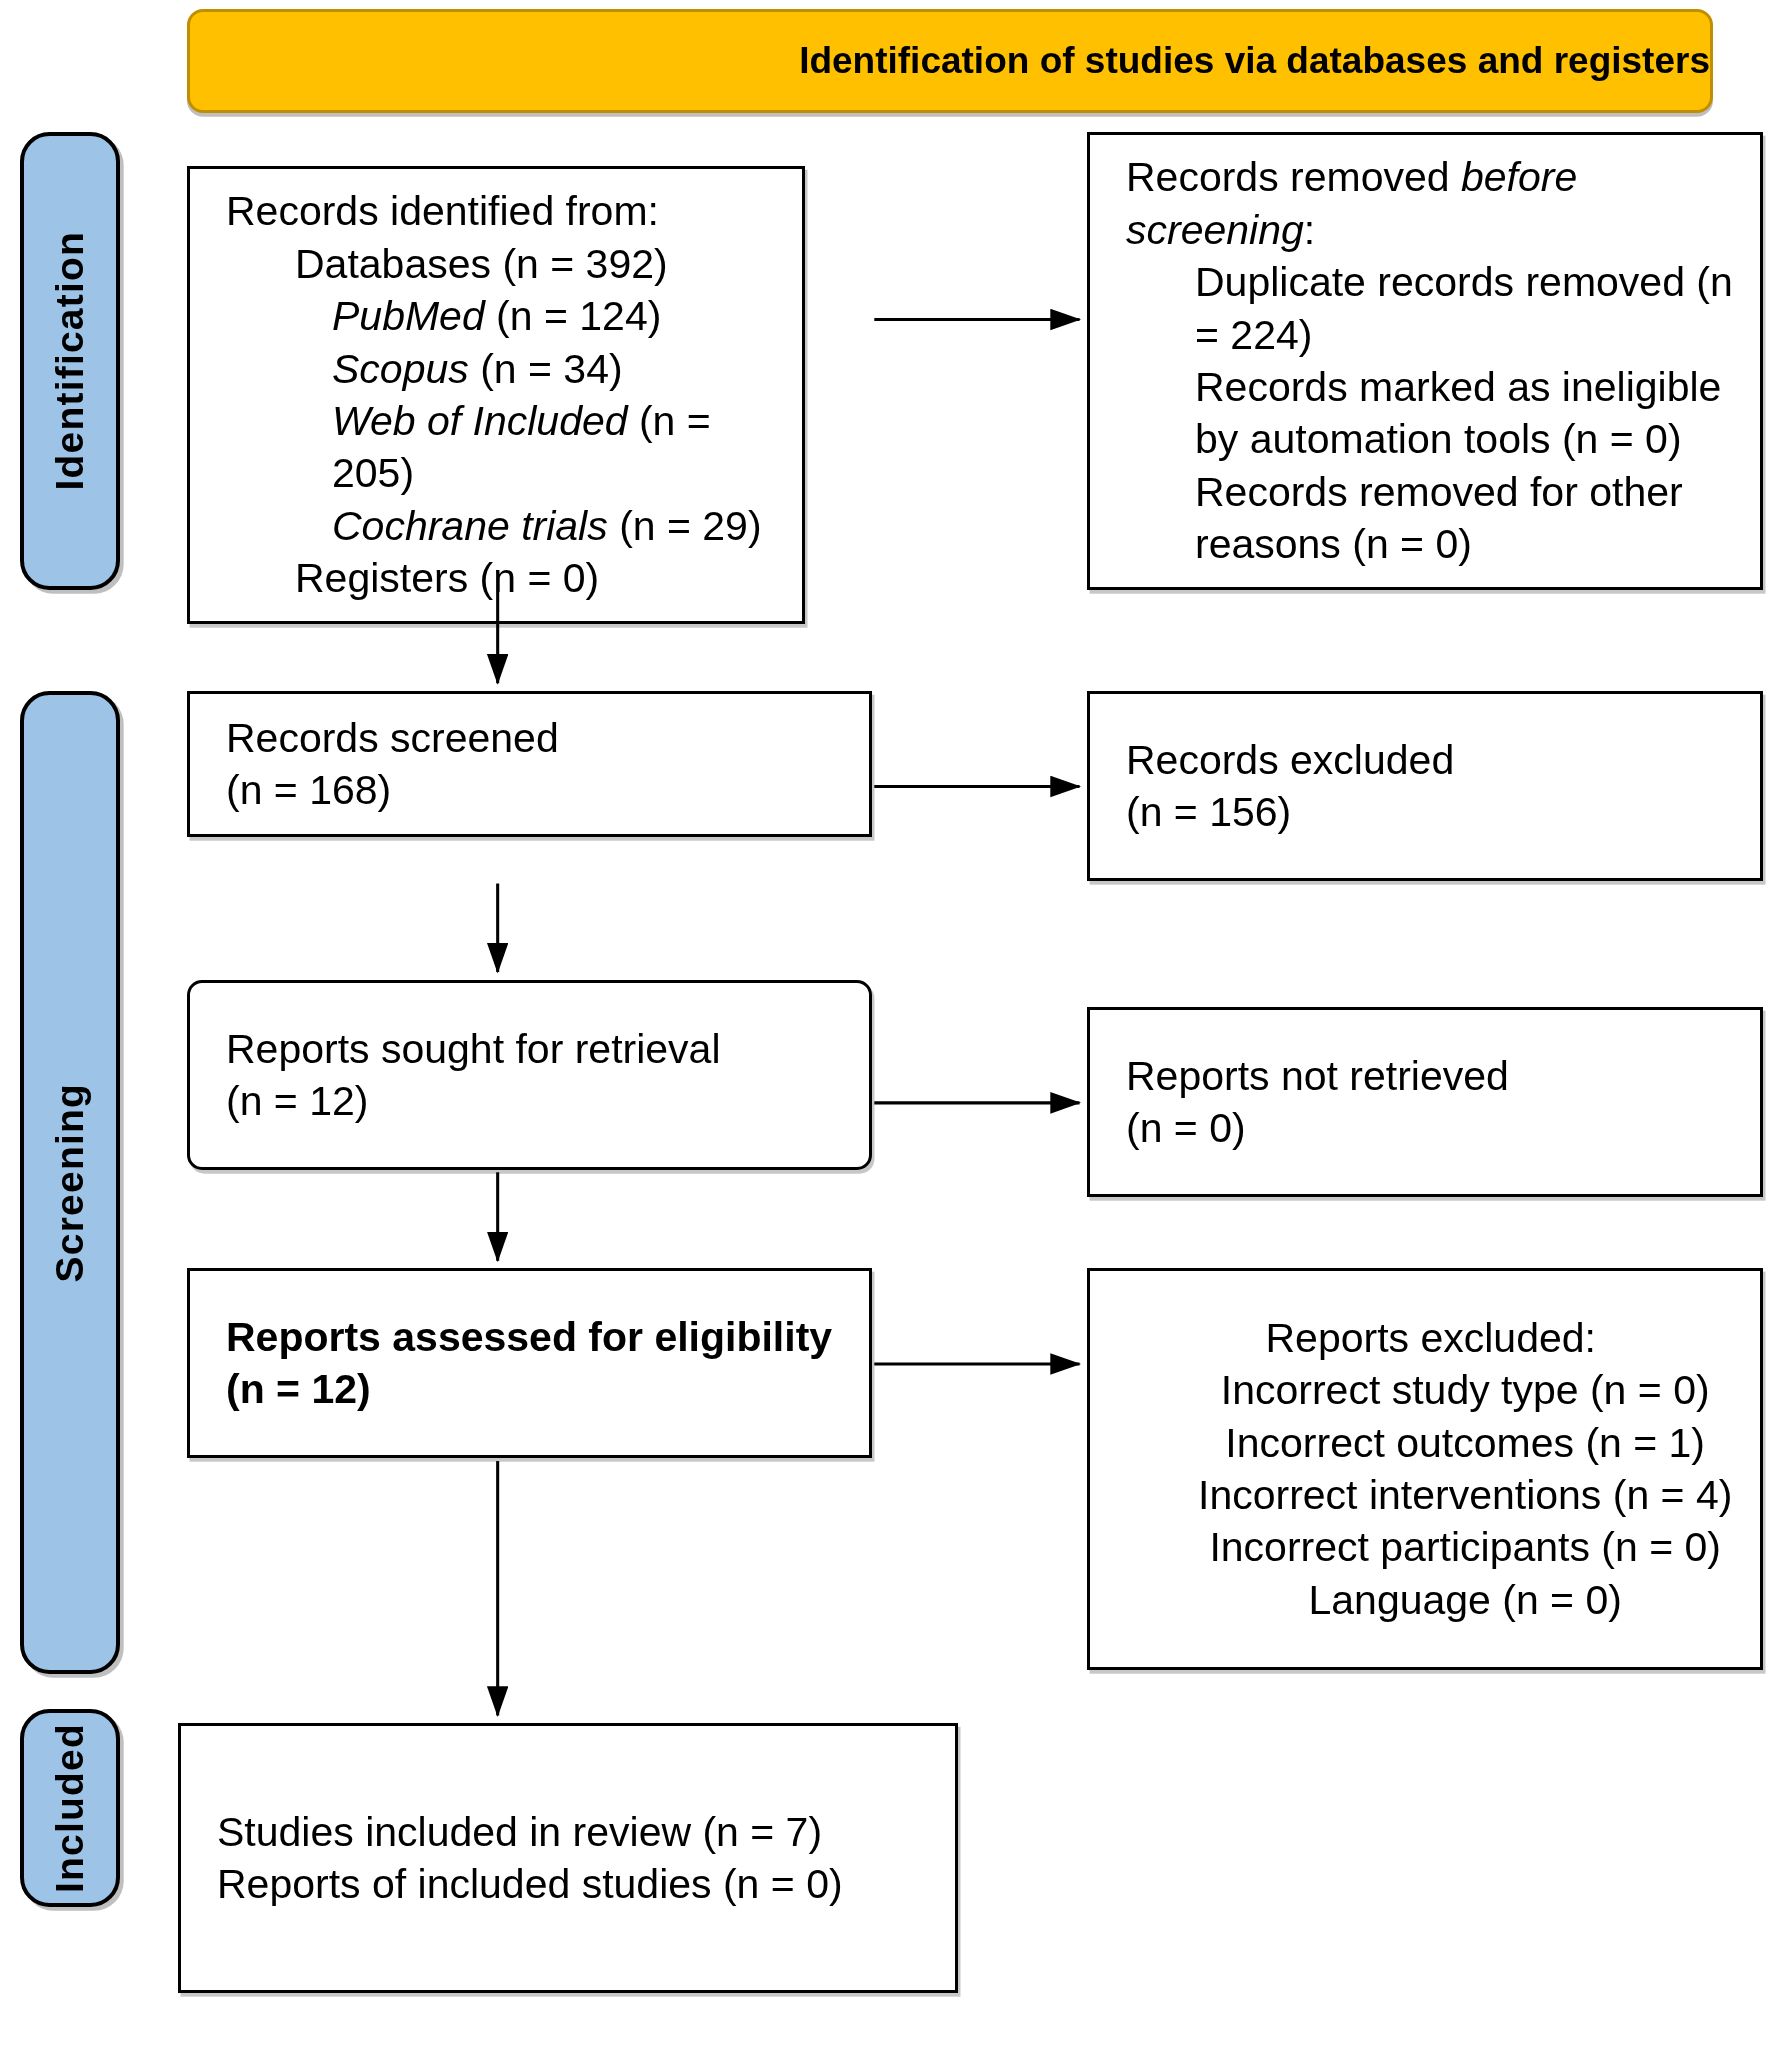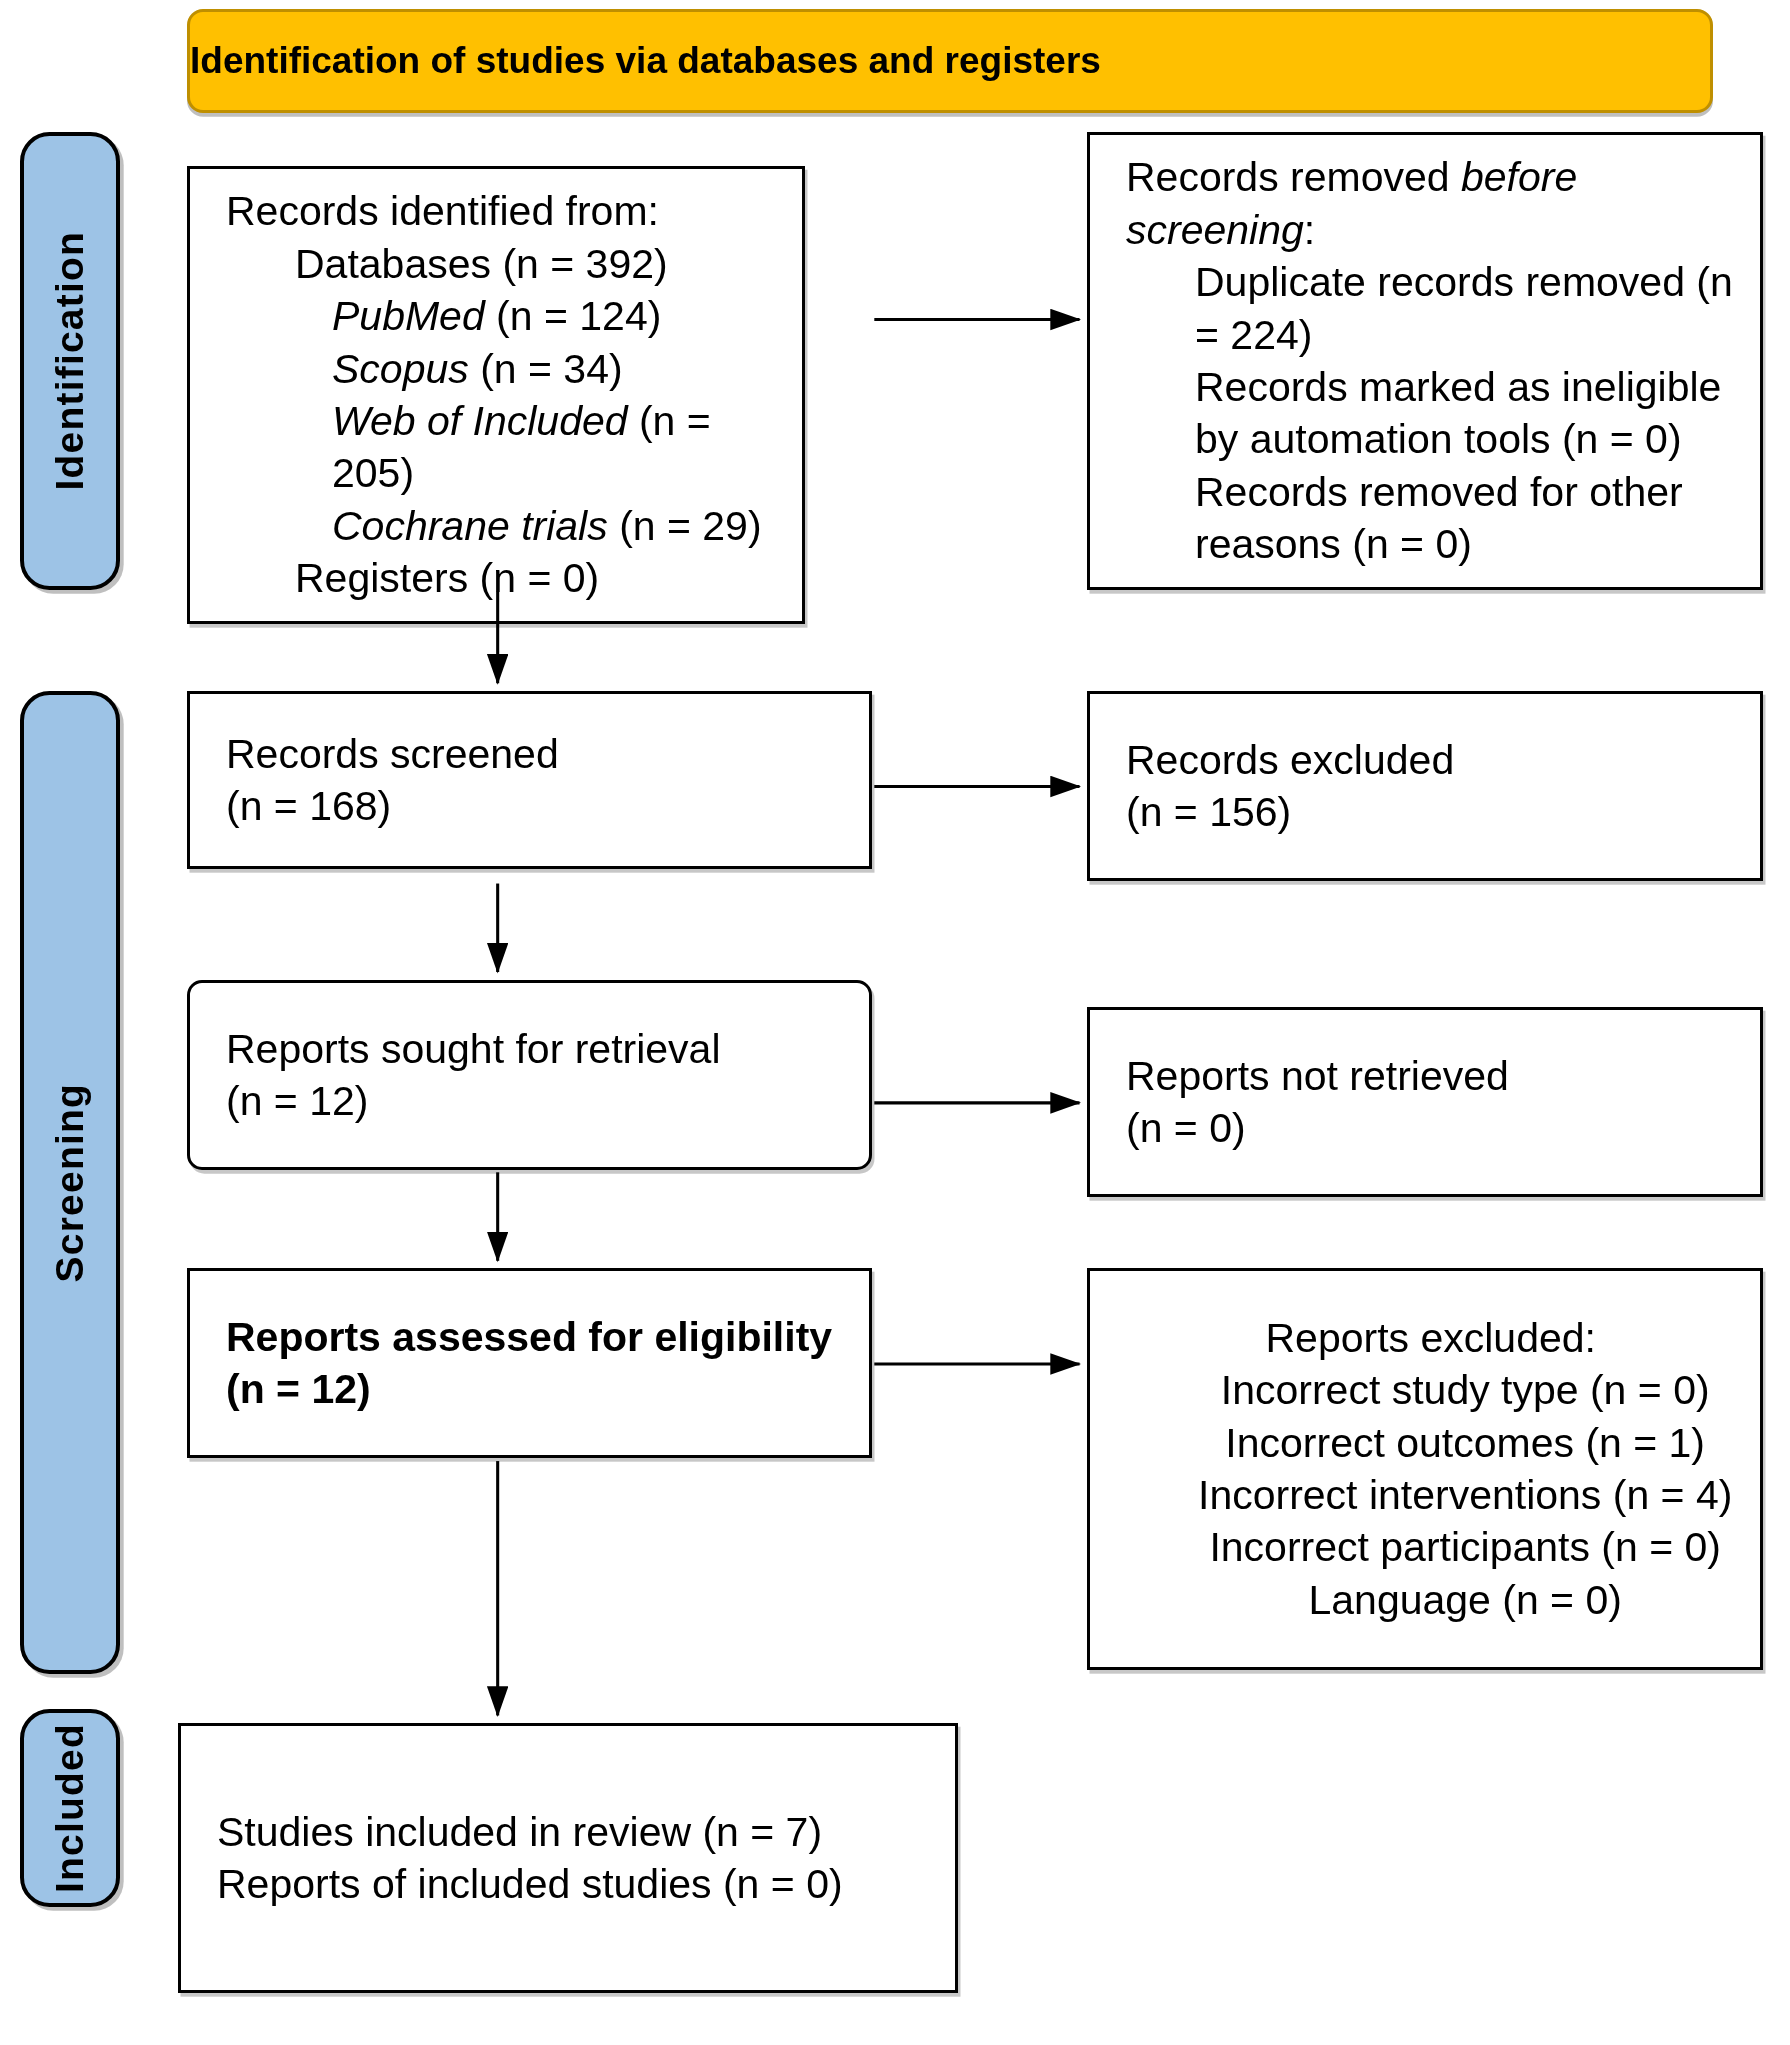--- a/index.html
+++ b/index.html
@@ -6,21 +6,21 @@
   html,body{margin:0;padding:0;background:#ffffff;}
   .canvas{
     position:relative;width:1791px;height:2046px;background:#ffffff;
     font-family:"Liberation Sans",sans-serif;color:#000;overflow:hidden;
   }
   .banner{
     position:absolute;left:187px;top:9.2px;width:1526px;height:104px;
     background:var(--banner-bg,#FFC000);
     border:3.1px solid var(--banner-border,#BF8F00);
     border-radius:16px;box-sizing:border-box;
-    display:flex;align-items:center;justify-content:flex-start;
+    display:flex;align-items:center;justify-content:flex-end;
     font-size:37px;font-weight:bold;
     box-shadow:0 3.7px 0 rgba(0,0,0,0.25);
   }
   .stage{
     position:absolute;left:20px;width:100px;
     background:var(--stage-bg,#9DC3E6);
     border:4.9px solid #000;border-radius:29.5px;box-sizing:border-box;
     display:flex;align-items:center;justify-content:center;
     box-shadow:3.7px 3.7px 0 rgba(0,0,0,0.25);
   }
@@ -69,21 +69,21 @@
       <div class="line indent-1"><span>Registers (n = 0)</span></div>
     </div>
 
   <div class="box" style="left:1087px;top:132px;width:676px;height:458px;">
       <div class="line indent-0"><span>Records removed </span><span class="it">before screening</span><span>:</span></div>
       <div class="line indent-1"><span>Duplicate records removed (n = 224)</span></div>
       <div class="line indent-1"><span>Records marked as ineligible by automation tools (n = 0)</span></div>
       <div class="line indent-1"><span>Records removed for other reasons (n = 0)</span></div>
     </div>
 
-  <div class="box" style="left:187px;top:691px;width:685px;height:178px;">
+  <div class="box" style="left:187px;top:691px;width:685px;height:146px;">
       <div class="line indent-0"><span>Records screened</span></div>
       <div class="line indent-0"><span>(n = 168)</span></div>
     </div>
 
   <div class="box" style="left:1087px;top:691px;width:676px;height:190px;">
       <div class="line indent-0"><span>Records excluded</span></div>
       <div class="line indent-0"><span>(n = 156)</span></div>
     </div>
 
   <div class="box" style="left:187px;top:980px;width:685px;height:190px;border-radius:15px;">

